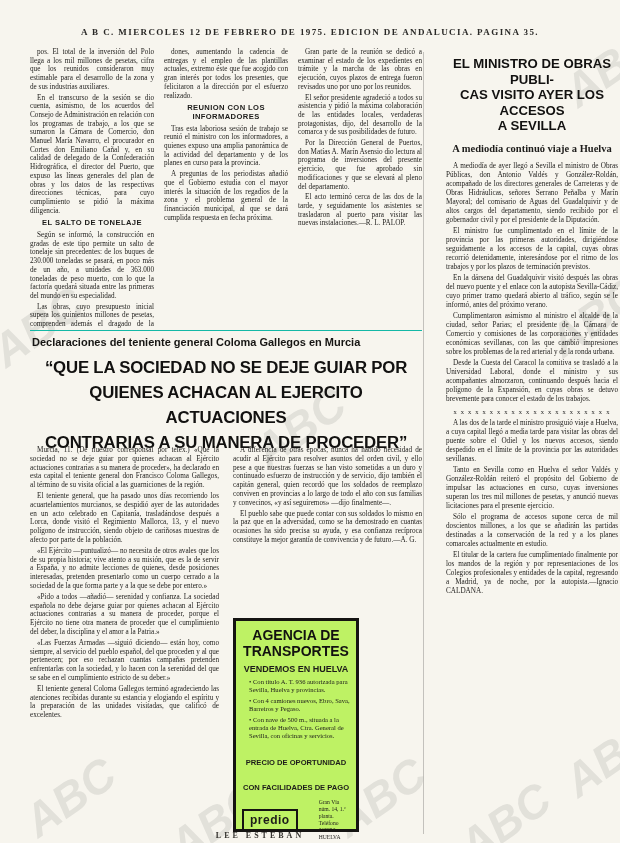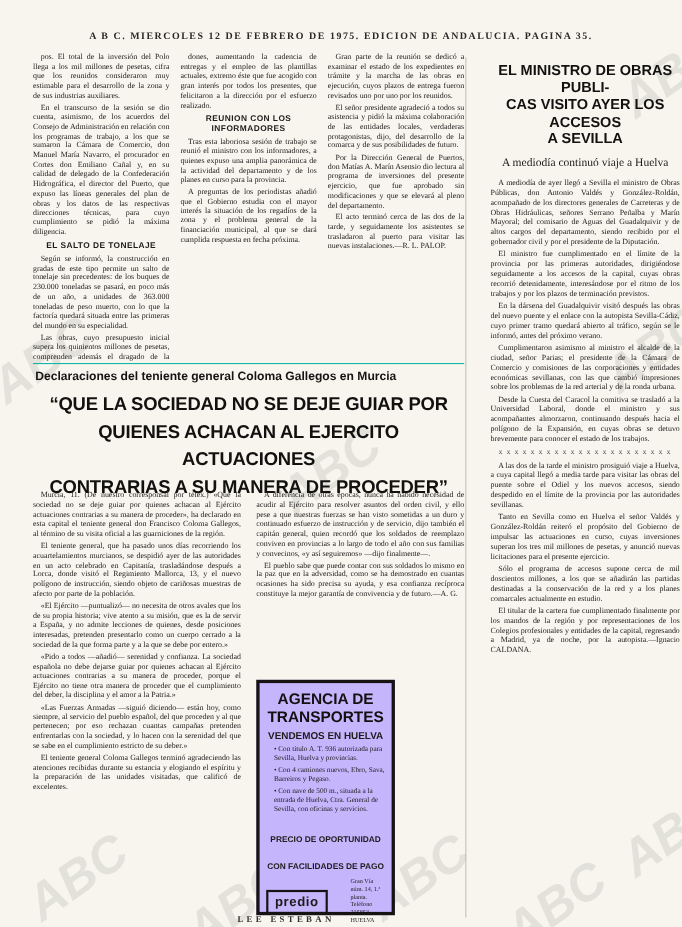--- a/index.html
+++ b/index.html
@@ -34,21 +34,21 @@
   
   .vrule { position:absolute; top:52px; left:423px; width:1px; height:782px;
     background:rgba(40,40,40,0.25); }
   
   .right-col { position:absolute; top:56px; left:446px; width:172px; height:778px; overflow:hidden; }
   .rh-line { display:block; text-align:center; }
   .right-headline {
     font-family:"Liberation Sans", sans-serif; font-weight:bold;
     font-size:13.2px; line-height:15.5px; color:#121110;
   }
-  .right-subhead { text-align:center; font-size:10.5px; line-height:12.5px; margin:9px 6px 7px 6px; }
+  .right-subhead { text-align:center; font-size:10.5px; line-height:12.5px; margin:9px 6px 7px 6px;font-weight:bold; }
   .right-body { font-size:7.2px; line-height:9px; text-align:justify; }
   .xrow { text-align:center; font-size:6.5px; letter-spacing:1.2px; margin:3px 0;
     white-space:nowrap; overflow:hidden; color:#2a2a2a; }
   
   .murcia {
     position:absolute; top:330px; left:30px; width:392px;
     border-top:1px solid #14b8a6; padding-top:5px;
   }
   .kicker {
     font-family:"Liberation Sans", sans-serif; font-weight:bold;
@@ -63,21 +63,21 @@
   .lower-cols {
     position:absolute; top:446px; left:30px; width:392px; height:392px;
     display:flex; gap:14px;
   }
   .lcolA { width:189px; overflow:hidden; font-size:7.2px; line-height:8.8px; text-align:justify; }
   .lcolB { width:189px; display:flex; flex-direction:column; }
   .lcolB-text { height:166px; overflow:hidden; font-size:7.2px; line-height:8.8px; text-align:justify; }
   
   .ad-box {
     margin-top:6px; width:126px; height:214px; box-sizing:border-box;
-    border:3px solid #151412; background:#c4b5fd; padding:7px 6px 5px 6px;
+    border:3px solid #151412; background:#bef264; padding:7px 6px 5px 6px;
     display:flex; flex-direction:column;
   }
   .ad-title { font-family:"Liberation Sans", sans-serif; font-weight:bold;
     font-size:14px; line-height:15.5px; text-align:center; color:#121110; }
   .ad-sub { font-family:"Liberation Sans", sans-serif; font-weight:bold;
     font-size:9px; text-align:center; margin:5px 0 4px 0; }
   .ad-bullets { font-size:6.6px; line-height:8px; text-align:left; }
   .ad-bullets .adpar { margin:0 0 3px 0; text-indent:0; padding-left:7px; position:relative; }
   .ad-price { font-family:"Liberation Sans", sans-serif; font-weight:bold;
     font-size:7.6px; text-align:center; line-height:10px; margin-top:15px; }

